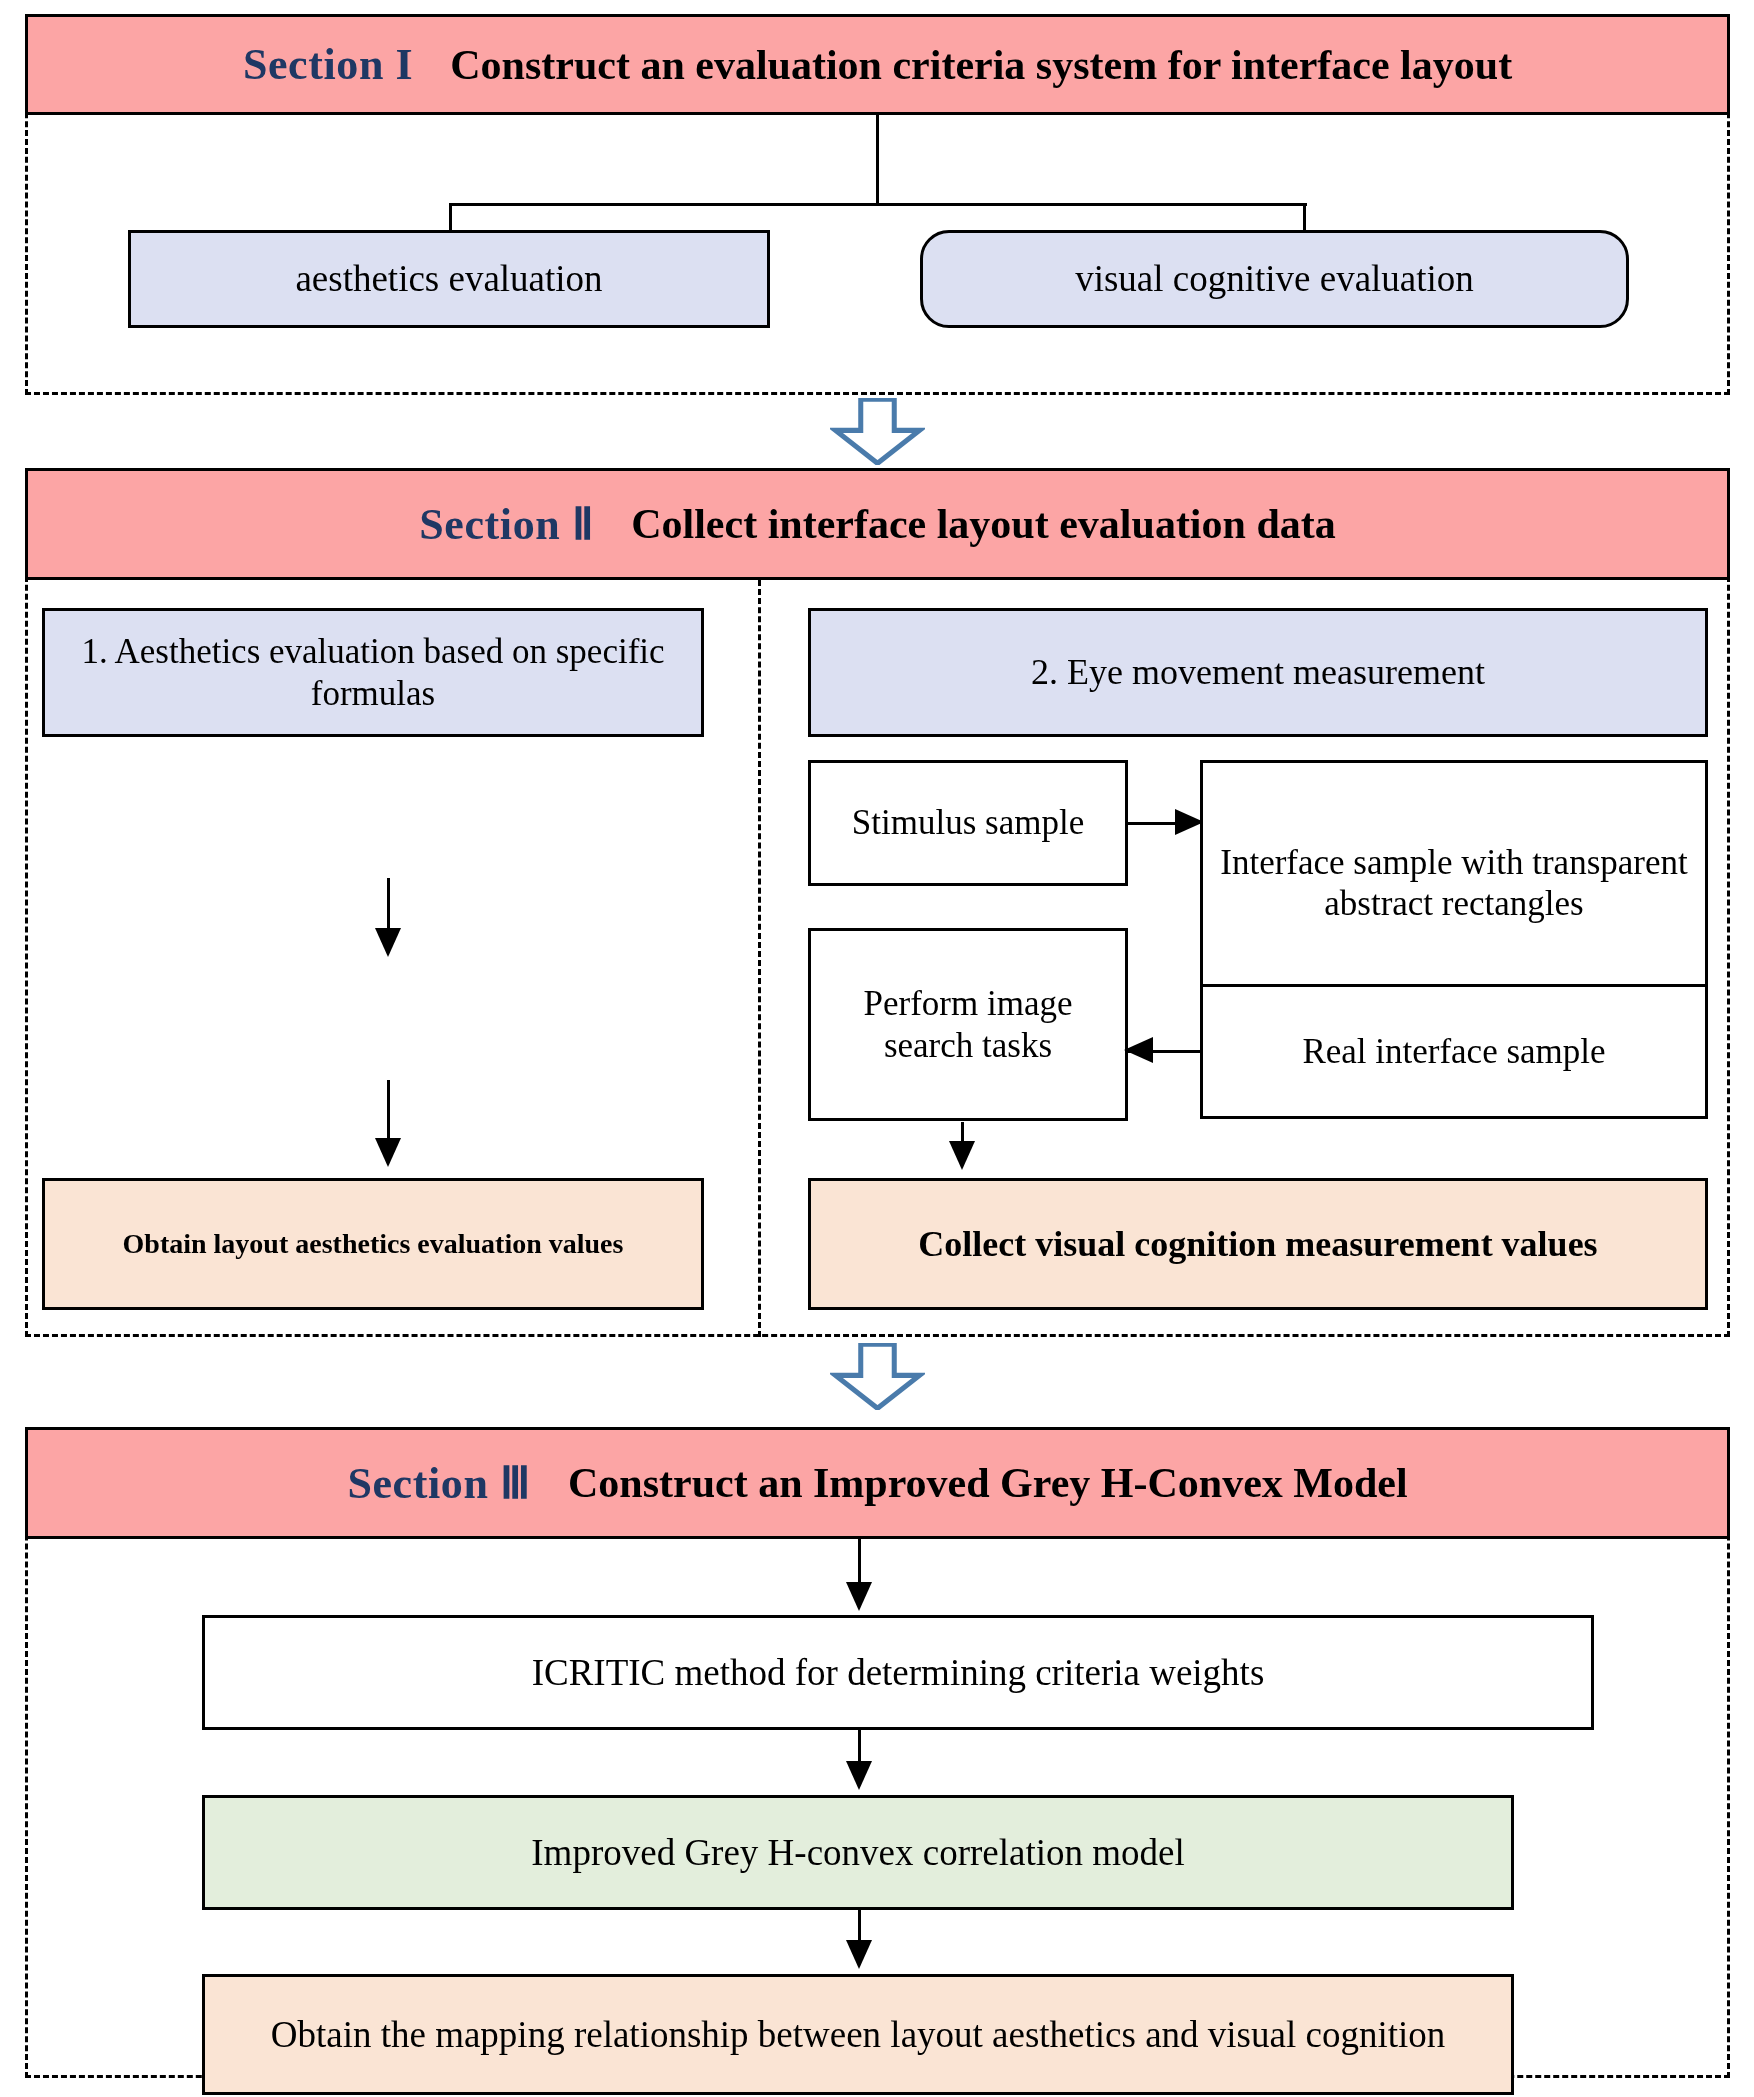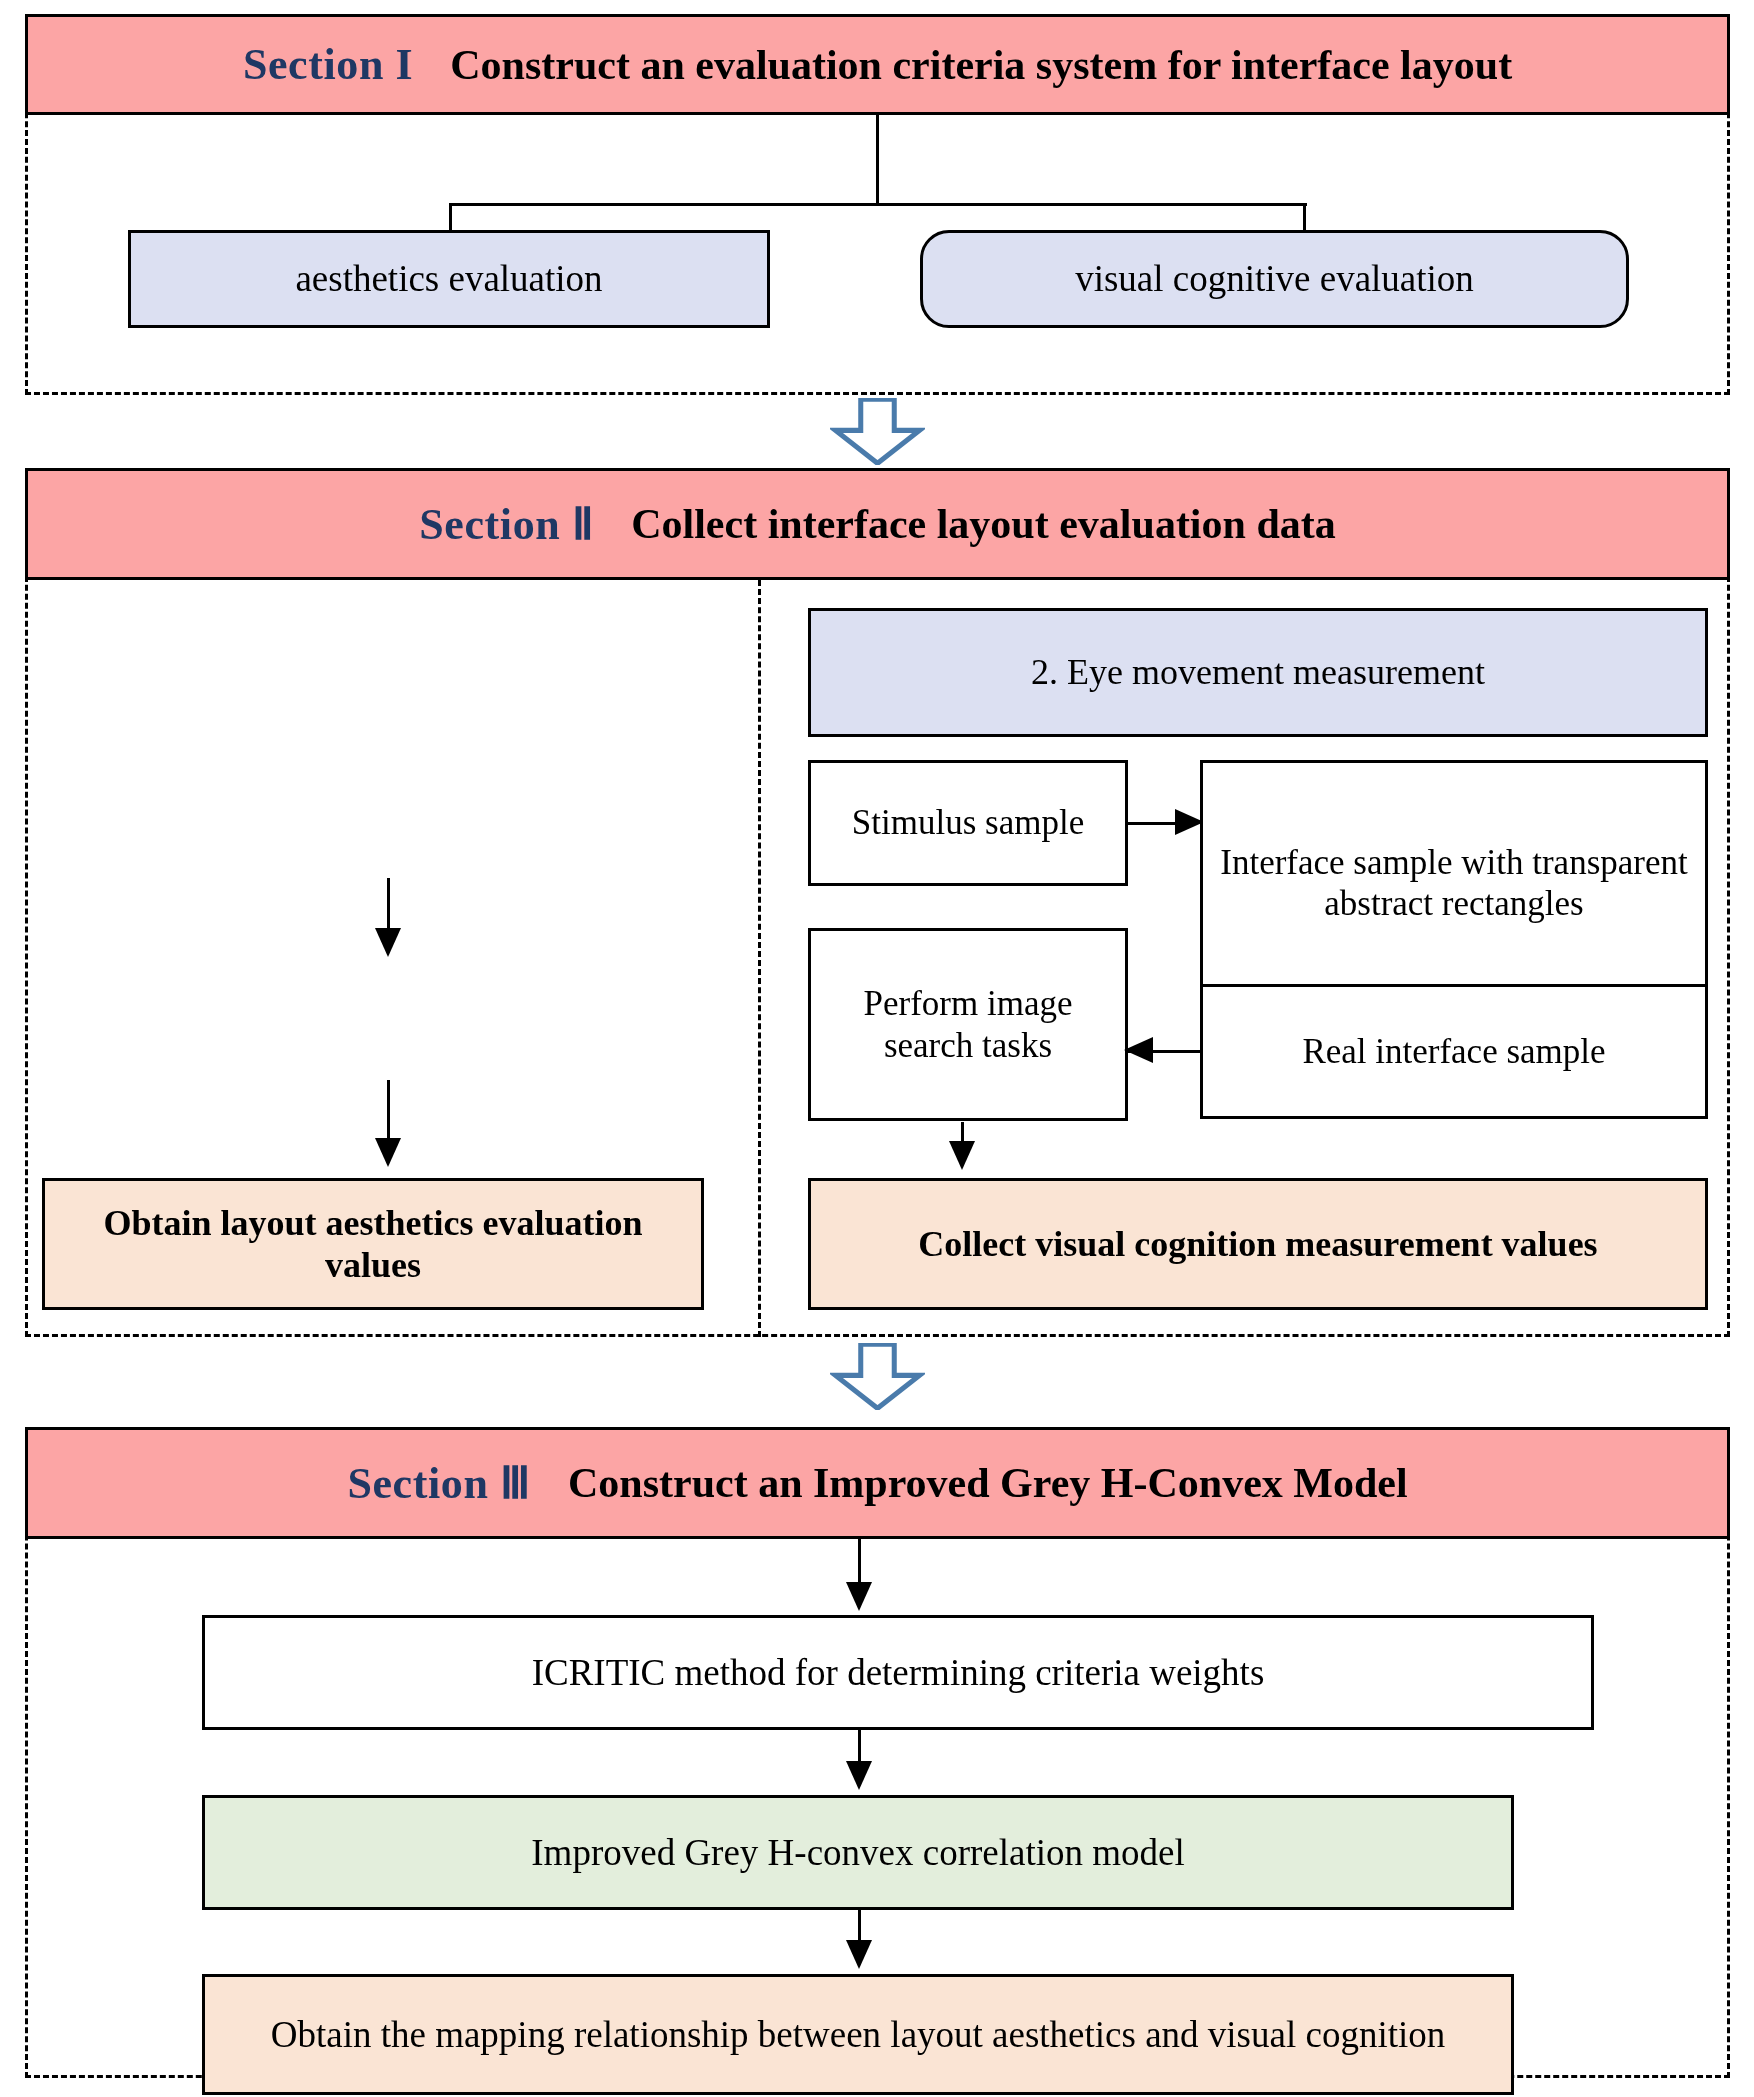--- a/index.html
+++ b/index.html
@@ -136,30 +136,33 @@
 
   <div class="section-frame" style="left:25px; top:468px; width:1705px; height:869px;"></div>
 
   <div class="section-header" style="left:25px; top:468px; width:1705px; height:112px;">
     <span class="section-label">Section Ⅱ</span>
     <span class="section-title">Collect interface layout evaluation data</span>
   </div>
 
   <div class="v-divider" style="left:758px; top:580px; height:757px;"></div>
 
+  <div class="node fill-blue" style="left:42px; top:608px; width:662px; height:129px; font-size:35px;">
+    <span class="txt">1. Aesthetics evaluation  based on specific formulas</span>
+  </div>
 
 
   <div class="vline" style="left:387px; top:878px; height:64px;"></div>
   <div class="arrow-down" style="left:375px; top:928px;"></div>
 
 
   <div class="vline" style="left:387px; top:1080px; height:73px;"></div>
   <div class="arrow-down" style="left:375px; top:1138px;"></div>
 
-  <div class="node fill-peach bold" style="left:42px; top:1178px; width:662px; height:132px; font-size:36px;">
+  <div class="node fill-peach bold" style="left:42px; top:1178px; width:662px; height:132px; font-size:28px;">
     <span class="txt">Obtain layout aesthetics evaluation values</span>
   </div>
 
   <div class="node fill-blue" style="left:808px; top:608px; width:900px; height:129px; font-size:36px;">
     <span class="txt">2. Eye movement measurement</span>
   </div>
 
   <div class="node fill-white" style="left:808px; top:760px; width:320px; height:126px; font-size:35px;">
     <span class="txt">Stimulus sample</span>
   </div>

